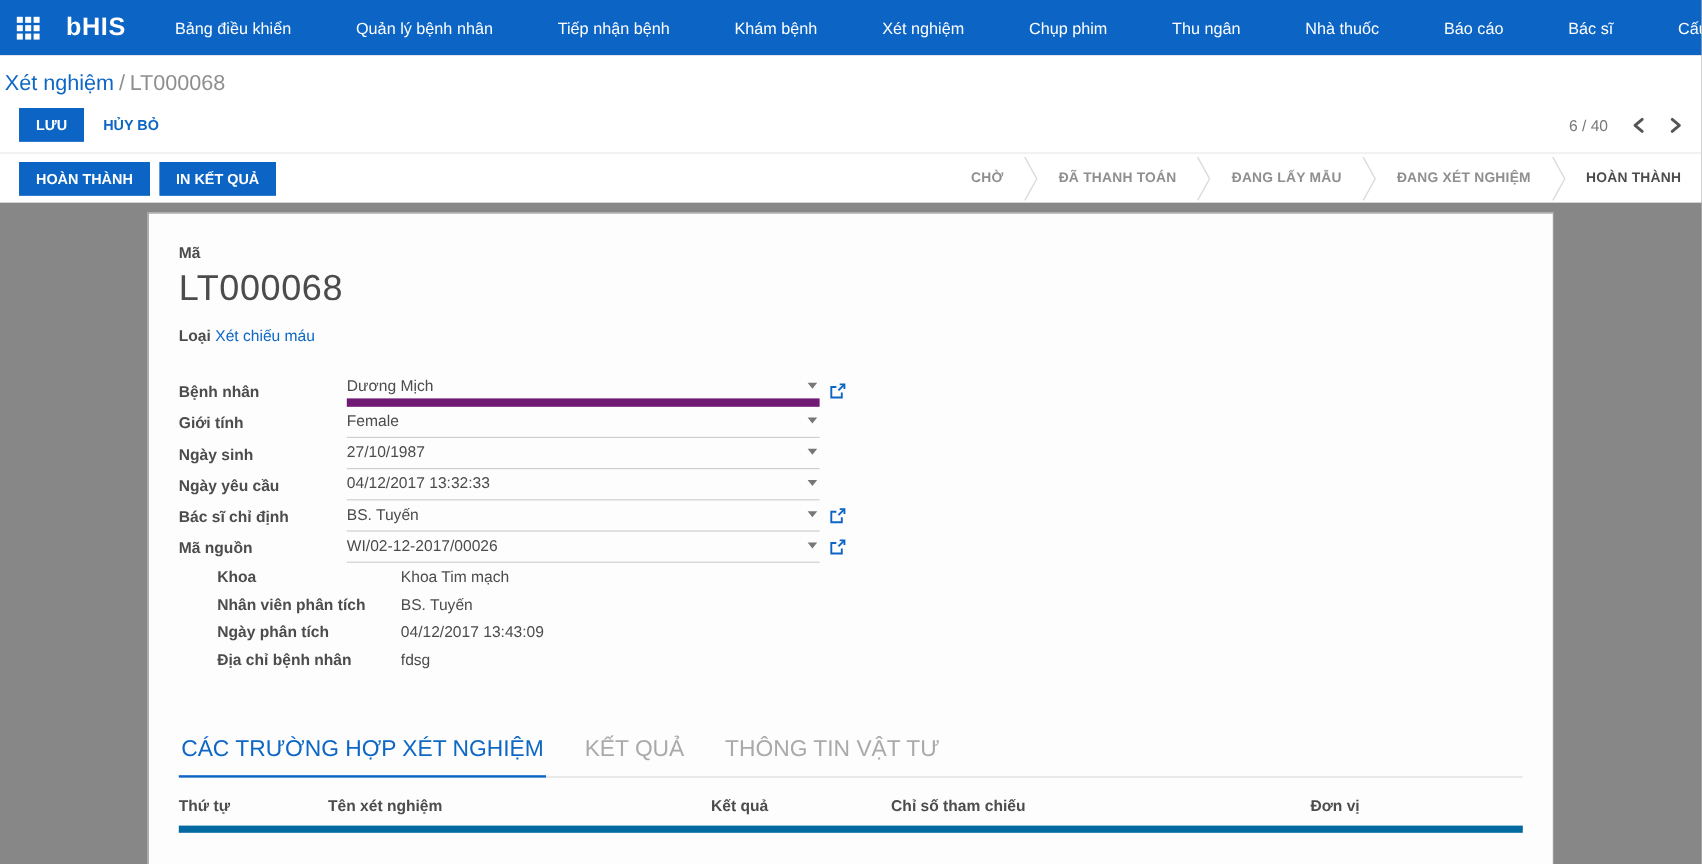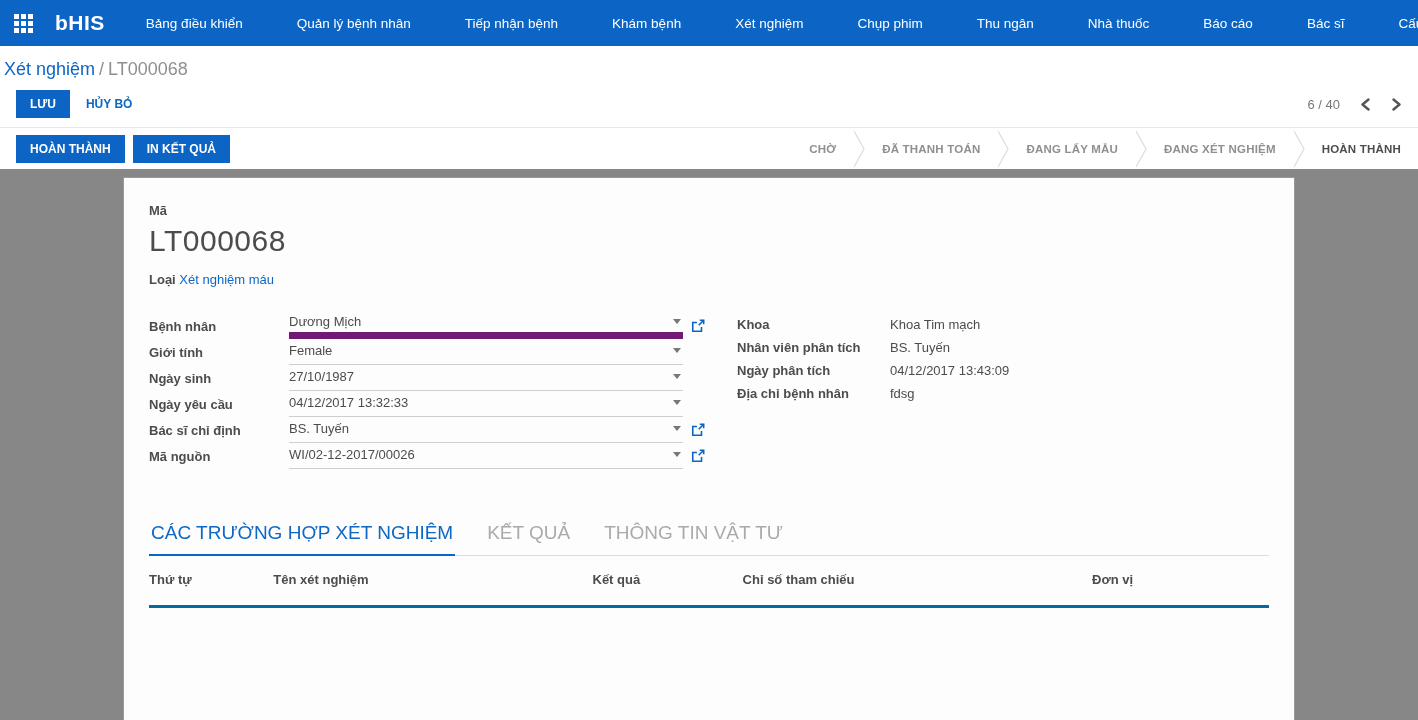--- a/index.html
+++ b/index.html
@@ -41,21 +41,21 @@
 
   
   .content { height:560px; background:#878787; overflow:hidden; }
   .sheet { width:1172px; margin:8px auto 0; background:#fdfdfd; border:1px solid #9a9a9a; min-height:546px; padding:25px 25px 20px; }
   .fld-label { font-weight:bold; color:#4c4c4c; font-size:13px; }
   .doc-code { font-size:30px; color:#4c4c4c; font-weight:normal; margin:6px 0 14px; letter-spacing:.5px; }
   .type-line { font-size:13px; margin-bottom:26px; }
   .type-line .fld-label { }
   .link-blue { color:#0d67c4; cursor:pointer; text-decoration:none; }
 
-  .groups { display:flex; }
+  .groups { display:flex;flex-direction:column; }
   .group-left { width:556px; }
   .group-right { margin-left:32px; }
   .f-row { display:flex; align-items:center; height:26px; }
   .f-row .fld-label { width:140px; flex:none; }
   .f-widget { flex:1; display:flex; align-items:center; border-bottom:1px solid #cfcfcf; height:100%; padding-bottom:2px; cursor:text; }
   .f-widget.focused { border-bottom:7px solid #701a75; }
   .f-value { flex:1; color:#4c4c4c; font-size:13px; white-space:nowrap; }
   .caret { width:0; height:0; border-left:4px solid transparent; border-right:4px solid transparent; border-top:5px solid #777; margin-right:2px; cursor:pointer; }
   .ext-slot { width:22px; flex:none; display:flex; justify-content:flex-end; align-items:center; }
   .ext-link { cursor:pointer; display:flex; }
@@ -63,21 +63,21 @@
   .r-row .fld-label { width:153px; flex:none; }
   .r-row .r-value { font-size:13px; color:#4c4c4c; }
 
   
   .tabs { display:flex; margin-top:44px; border-bottom:1px solid #ddd; }
   .tab { font-size:19px; color:#aaa; padding:9px 2px 10px; margin-right:30px; cursor:pointer; white-space:nowrap; }
   .tab.active { color:#0d67c4; border-bottom:2px solid #0c64c4; margin-bottom:-1px; }
 
   
   .list-table { margin-top:16px; }
-  .list-head { display:flex; font-weight:bold; font-size:13px; color:#4c4c4c; padding-bottom:18px; border-bottom:3px solid #0369a1; cursor:pointer; }
+  .list-head { display:flex; font-weight:bold; font-size:13px; color:#4c4c4c; padding-bottom:9px; border-bottom:6px solid #0369a1; cursor:pointer; }
   .col-1 { width:11.1%; } .col-2 { width:28.5%; } .col-3 { width:13.4%; } .col-4 { width:31.2%; } .col-5 { width:15.8%; }
 </style>
 </head>
 <body>
 
 <div class="navbar">
   <div class="apps-grid">
     <span></span>
       <span></span>
       <span></span>
@@ -185,21 +185,21 @@
   </div>
 </div>
 
 <div class="content">
   <div class="sheet">
 
     <div class="fld-label">Mã</div>
     <h1 class="doc-code">LT000068</h1>
     <div class="type-line">
       <span class="fld-label">Loại</span>
-      <a class="link-blue">Xét nghiệm máu</a>
+      <a class="link-blue">Xét chiếu máu</a>
     </div>
 
     <div class="groups">
 
       <div class="group-left">
         <div class="f-row">
           <span class="fld-label">Bệnh nhân</span>
           <span class="f-widget focused">
             <span class="f-value">Dương Mịch</span>
             <span class="caret"></span>

